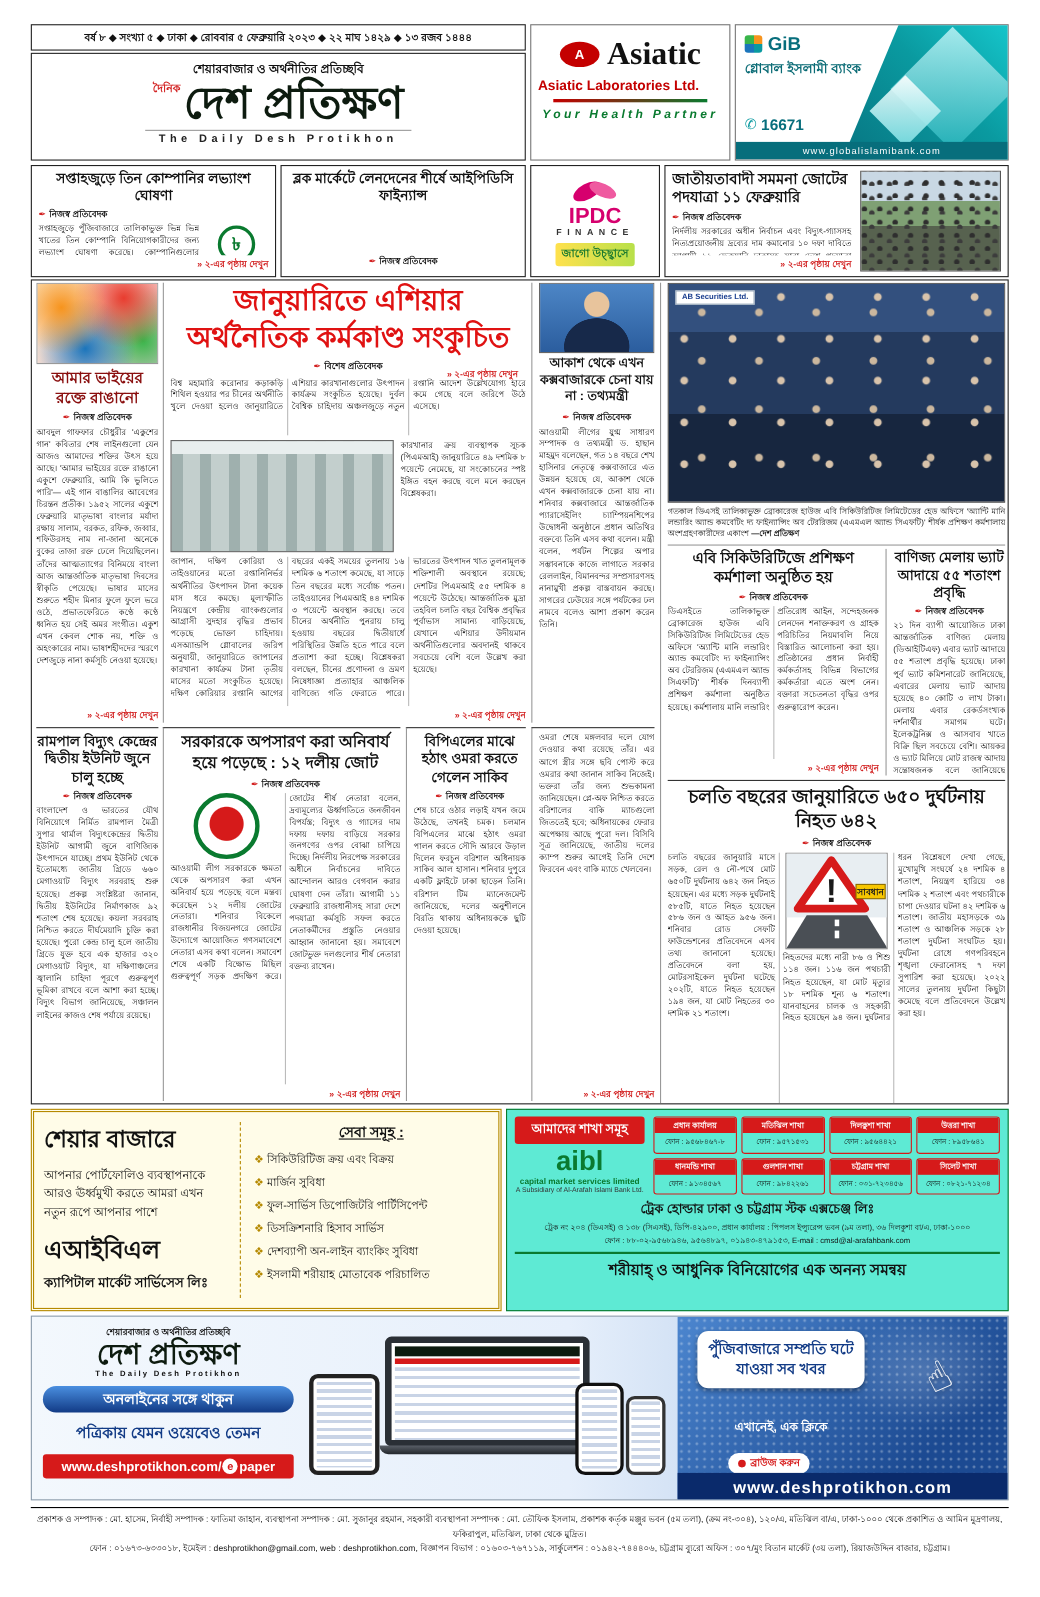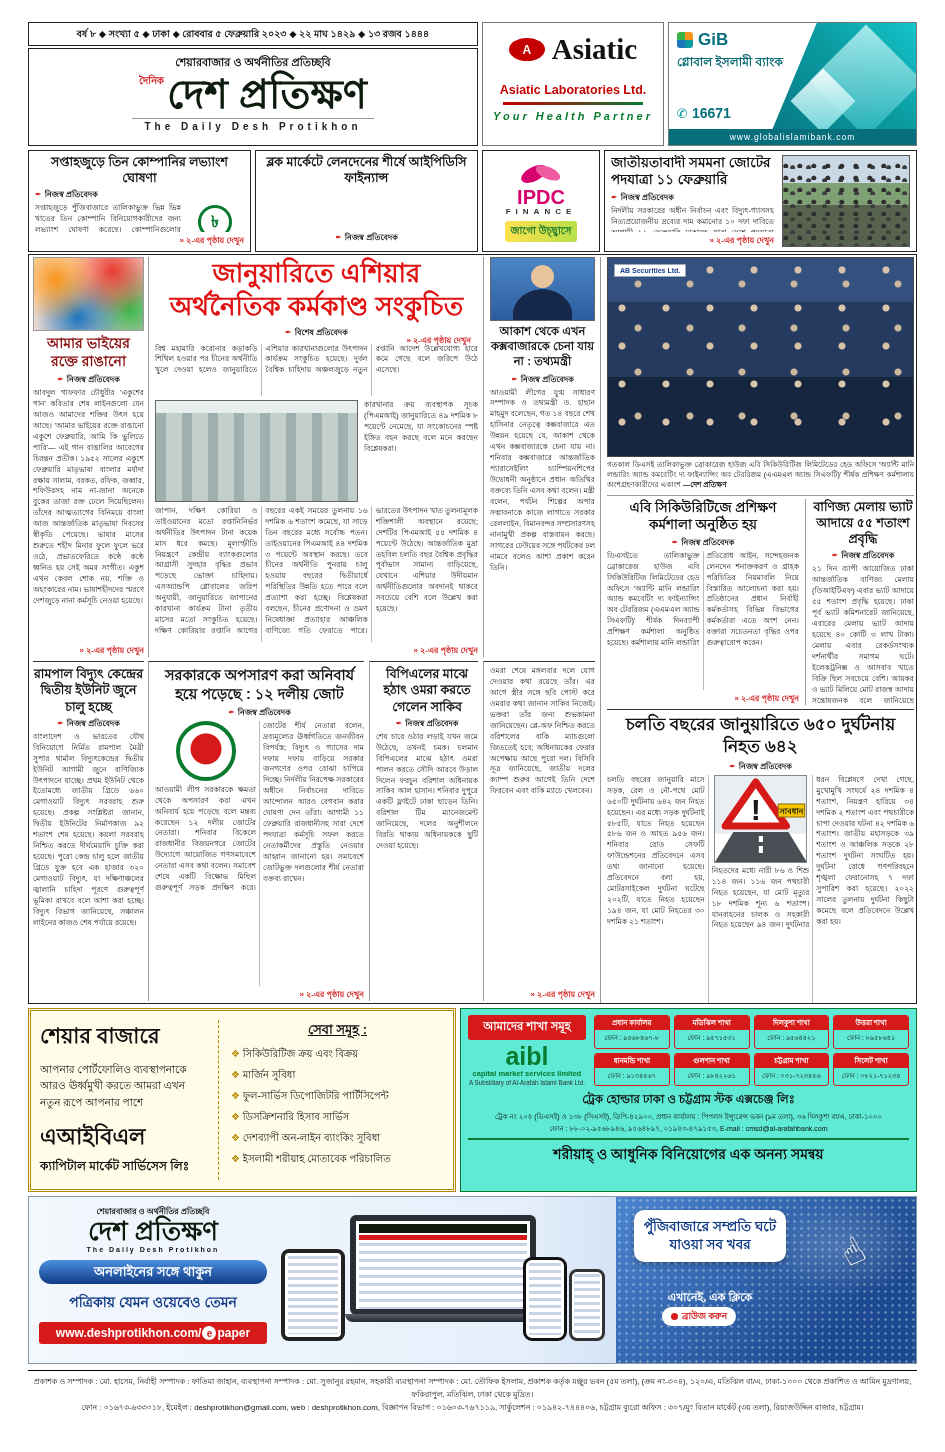--- a/index.html
+++ b/index.html
@@ -13,21 +13,21 @@
   .masthead { left:0; top:26px; width:450px; height:98px; text-align:center; padding-top:5px; }
   .mh-tagline { font-size:11px; font-weight:bold; }
   .mh-daily { color:#d21f1f; font-size:10px; font-weight:bold; vertical-align:top; margin-right:3px; }
   .mh-title { font-size:40px; font-weight:bold; line-height:1.08; color:#0d1b0f; }
   .mh-eng { font-size:10px; font-weight:bold; letter-spacing:4px; color:#222; border-top:1px solid #999; display:inline-block; padding:2px 12px 0; margin-top:1px; }
 
   .asiatic { left:454px; top:0; width:182px; height:124px; padding:10px 6px 6px; border:1px solid #777; }
   .as-top { display:flex; align-items:center; justify-content:center; gap:7px; }
   .as-oval { width:36px; height:23px; background:#c40000; border-radius:50%; color:#fff; font-size:12px; font-weight:bold; display:flex; align-items:center; justify-content:center; flex:none; }
   .as-name { font-size:29px; font-weight:bold; font-family:"Liberation Serif","DejaVu Serif",serif; }
-  .as-company { color:#c40000; font-weight:bold; font-size:12.5px; text-align:center; margin-top:17px; }
+  .as-company { color:#c40000; font-weight:bold; font-size:12.5px; text-align:left; margin-top:5px; }
   .as-sep { height:3px; background:linear-gradient(90deg,#c40000,#0a7a2f); margin:5px 14px; }
   .as-slogan { color:#0a7a2f; font-size:11px; font-weight:bold; text-align:center; letter-spacing:3px; font-style:italic; }
 
   .gib { left:640px; top:0; width:249px; height:124px; border:1px solid #777; overflow:hidden; background:#fff; }
   .gib-art { position:absolute; right:-26px; top:-12px; width:185px; height:155px; background:linear-gradient(225deg,#19d3d8 0%,#0a9aa0 45%,#076e7c 100%); clip-path:polygon(35% 0,100% 0,100% 100%,0 100%); }
   .gib-art2 { position:absolute; right:10px; top:18px; width:80px; height:80px; background:linear-gradient(135deg,#bff3f5,#25b5bc); transform:rotate(45deg); opacity:.85; }
   .gib-art3 { position:absolute; right:70px; top:55px; width:46px; height:46px; background:linear-gradient(135deg,#ffffff,#7adfe3); transform:rotate(45deg); opacity:.9; }
   .gib-logo-row { position:absolute; left:8px; top:7px; display:flex; gap:5px; align-items:center; }
   .gib-mark { width:16px; height:16px; border-radius:3px; background:conic-gradient(#f7941d 0 25%,#0a9aa0 0 50%,#1b75bb 0 75%,#39b54a 0); }
   .gib-short { font-size:17px; font-weight:bold; color:#076e7c; }
@@ -164,21 +164,21 @@
   .tablet { position:absolute; left:0; top:40px; width:64px; height:92px; border:4px solid #222; border-radius:8px; background:#fff; padding:3px; }
   .phone1 { position:absolute; right:40px; top:48px; width:44px; height:84px; border:3px solid #111; border-radius:9px; background:#fff; padding:3px; }
   .phone2 { position:absolute; right:2px; top:60px; width:36px; height:72px; border:3px solid #333; border-radius:8px; background:#fff; padding:2px; }
   .mini-lines2 { height:100%; background:repeating-linear-gradient(180deg,#c9d4e6 0 3px,#fff 3px 7px); }
   .bp-right { position:absolute; right:0; top:0; width:300px; height:168px;
     background-image: radial-gradient(rgba(255,255,255,.30) 1px, transparent 1.6px), radial-gradient(ellipse 120px 70px at 75% 30%, rgba(255,255,255,.18), transparent 70%), linear-gradient(135deg,#4c86cf 0%,#1c4a92 75%);
     background-size:7px 7px, cover, cover; }
   .promo-box { position:absolute; left:18px; top:13px; width:152px; background:#fff; border-radius:10px; padding:8px 6px; color:#123b86; font-weight:bold; font-size:13.5px; text-align:center; line-height:1.35; box-shadow:0 2px 5px rgba(0,0,0,.35); }
   .promo-sub { position:absolute; left:18px; top:92px; width:152px; text-align:center; color:#fff; font-weight:bold; font-size:11px; }
   .hand { position:absolute; right:52px; top:34px; font-size:36px; color:#fff; transform:rotate(-28deg); text-shadow:0 2px 4px rgba(0,0,0,.45); }
-  .browse { position:absolute; left:46px; top:110px; display:flex; align-items:center; gap:4px; background:#fff; border-radius:10px; padding:2px 9px; font-size:9px; font-weight:bold; color:#d61a1a; cursor:pointer; }
+  .browse { position:absolute; left:46px; top:124px; display:flex; align-items:center; gap:4px; background:#fff; border-radius:10px; padding:2px 9px; font-size:9px; font-weight:bold; color:#d61a1a; cursor:pointer; }
   .browse-dot { width:7px; height:7px; border-radius:50%; background:#d61a1a; }
   .bn-url { position:absolute; left:0; bottom:0; width:100%; height:26px; background:#0a2a6b; color:#fff; display:flex; align-items:center; justify-content:center; font-size:15px; font-weight:bold; letter-spacing:1px; cursor:pointer; }
 
   
   .footer { left:0; top:1348px; width:889px; border-top:1.5px solid #000; padding-top:5px; text-align:center; }
   .f-line { font-size:7.8px; line-height:1.65; }
 </style>
 </head>
 <body>
 
@@ -507,20 +507,21 @@
     </div>
 
     <div class="bp-right">
       <div class="promo-box">পুঁজিবাজারে সম্প্রতি ঘটে যাওয়া সব খবর</div>
       <div class="promo-sub">এখানেই, এক ক্লিকে</div>
       <div class="hand">☝</div>
       <div class="browse">
         <span class="browse-dot"></span>
         <span>ব্রাউজ করুন</span>
       </div>
+      <div class="bn-url">www.deshprotikhon.com</div>
     </div>
   </div>
 
   <div class="abs footer">
     <div class="f-line">প্রকাশক ও সম্পাদক : মো. হাসেম, নির্বাহী সম্পাদক : ফাতিমা জাহান, ব্যবস্থাপনা সম্পাদক : মো. সুজানুর রহমান, সহকারী ব্যবস্থাপনা সম্পাদক : মো. তৌফিক ইসলাম, প্রকাশক কর্তৃক মঞ্জুর ভবন (৫ম তলা), (ক্রম নং-৩০৪), ১২০/এ, মতিঝিল বা/এ, ঢাকা-১০০০ থেকে প্রকাশিত ও আমিন মুদ্রণালয়, ফকিরাপুল, মতিঝিল, ঢাকা থেকে মুদ্রিত।</div>
     <div class="f-line">ফোন : ০১৬৭৩-৬৩৩০১৮, ইমেইল : deshprotikhon@gmail.com, web : deshprotikhon.com, বিজ্ঞাপন বিভাগ : ০১৬০৩-৭৬৭১১৯, সার্কুলেশন : ০১৯৪২-৭৪৪৪০৬, চট্টগ্রাম ব্যুরো অফিস : ৩০৭/মুং বিতান মার্কেট (৩য় তলা), রিয়াজউদ্দিন বাজার, চট্টগ্রাম।</div>
   </div>
 
 </div>
 

